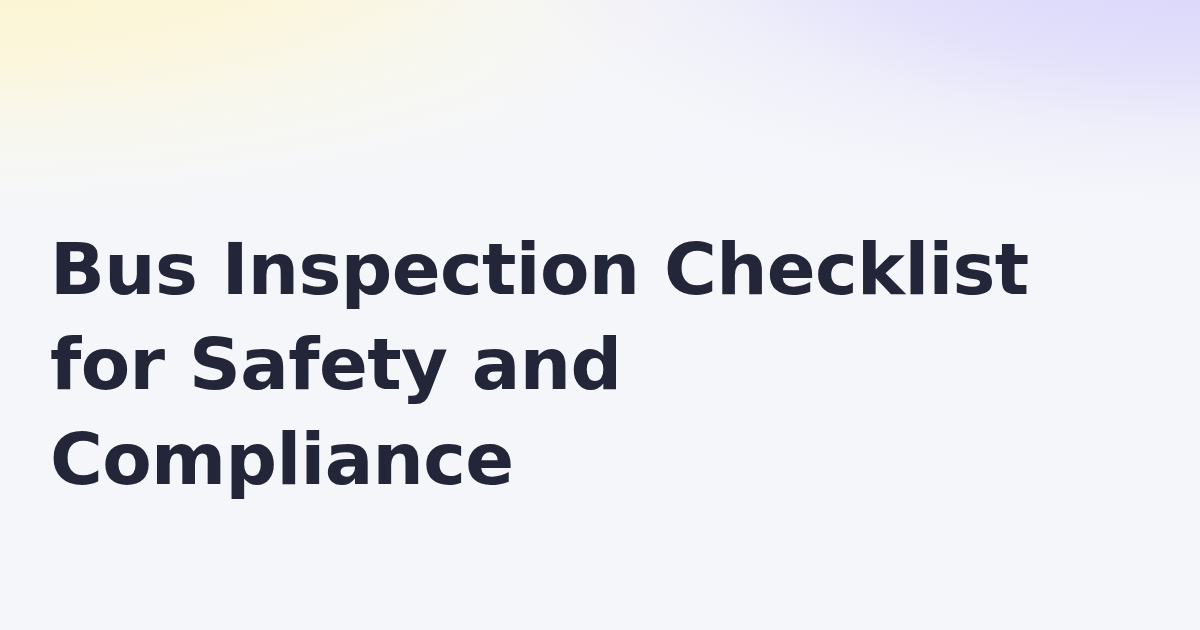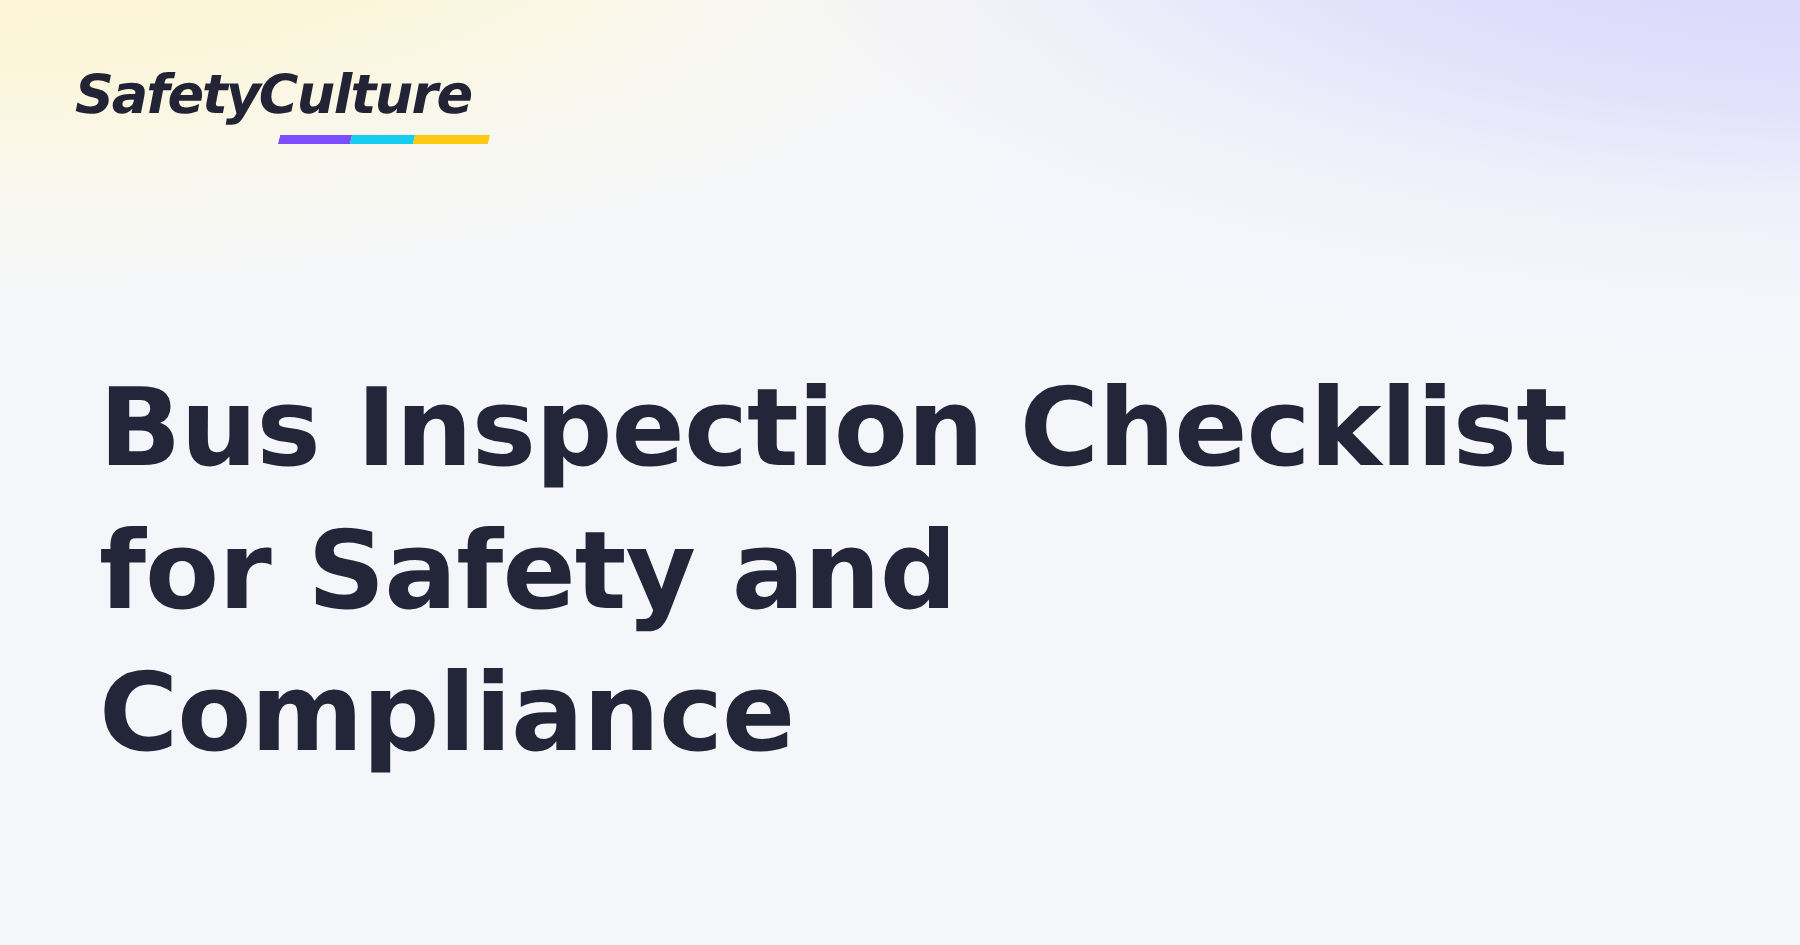--- a/index.html
+++ b/index.html
@@ -105,43 +105,35 @@
   .logo-underline .seg-1 { flex: 0 0 34%; background: #7c4dff; }
   .logo-underline .seg-2 { flex: 0 0 30%; background: #14cdf0; }
   .logo-underline .seg-3 { flex: 1 1 auto; background: #fdc913; }
 
   
   .headline {
     position: absolute;
     left: 50px;
     top: 222px;
     width: 1010px;
-    margin: 16px;
+    margin: 0;
     font-family: "DejaVu Sans", sans-serif;
     font-size: 72px;
     font-weight: 700;
     line-height: 95px;
     letter-spacing: -0.6px;
     color: #232538;
     word-break: break-word;
   }
 </style>
 </head>
 <body>
 
 <div class="og-card">
 
   <div class="bg-wash cream"></div>
   <div class="bg-wash lavender"></div>
   <div class="bg-wash fade-bottom"></div>
 
-  <div class="logo">
-    <span class="logo-wordmark"><span class="wm-safety">Safety</span><span class="wm-culture">Culture</span></span>
-    <span class="logo-underline">
-      <span class="seg seg-1"></span>
-      <span class="seg seg-2"></span>
-      <span class="seg seg-3"></span>
-    </span>
-  </div>
 
   <h1 class="headline">Bus Inspection Checklist for Safety and Compliance</h1>
 
 </div>
 
 </body></html>

